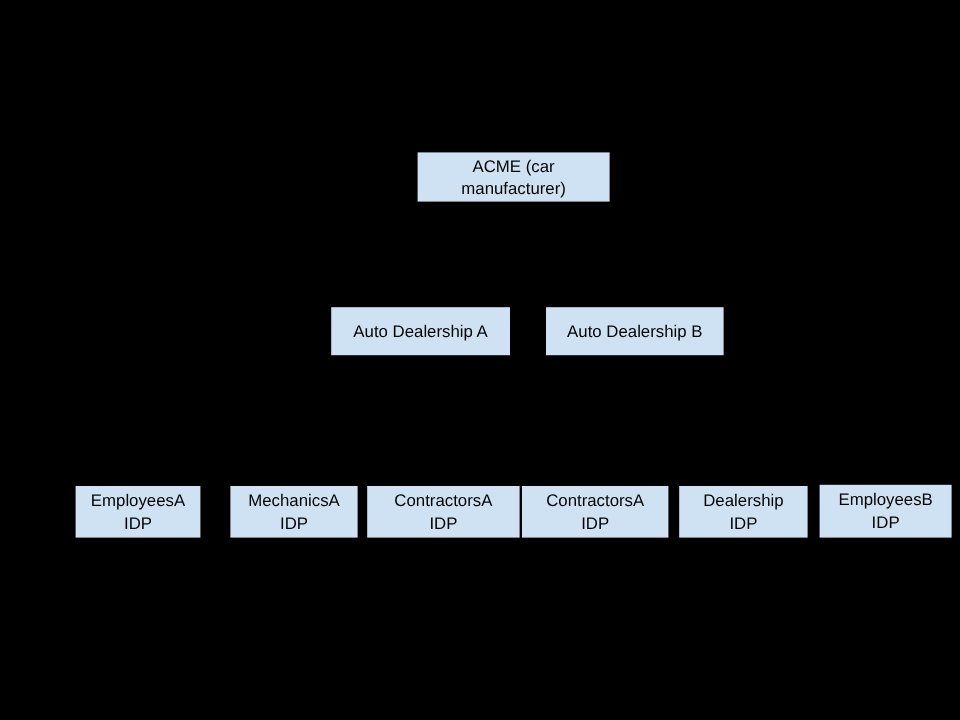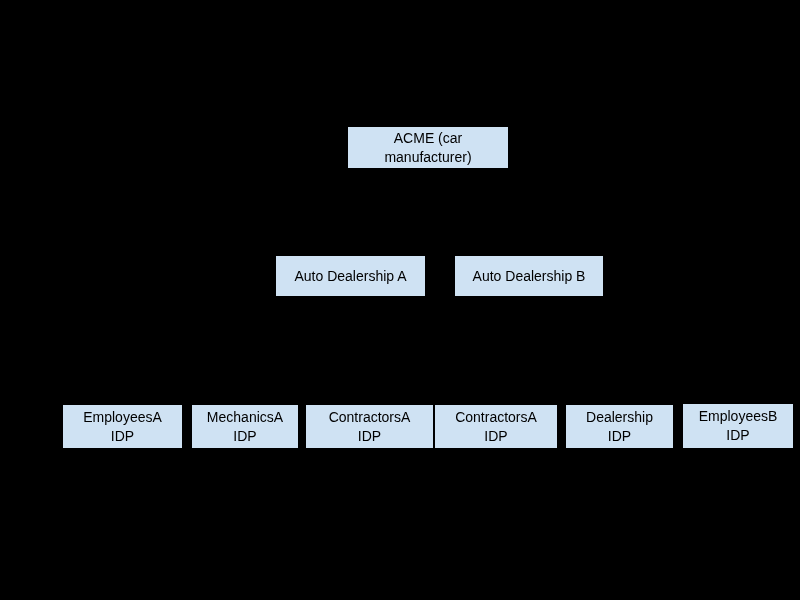--- a/index.html
+++ b/index.html
@@ -27,21 +27,21 @@
     font-size: 14px;
     line-height: 19px;
     box-sizing: border-box;
   }
   .line { display: block; white-space: nowrap; }
 
   
   .n-acme          { left: 348px; top: 127px; width: 160px; height: 41px; }
   .n-dealership-a  { left: 276px; top: 256px; width: 149px; height: 40px; }
   .n-dealership-b  { left: 455px; top: 256px; width: 148px; height: 40px; justify-content: center; }
-  .n-employees-a   { left:  63px; top: 405px; width: 119px; height: 43px; }
+  .n-employees-a   { left:  63px; top: 405px; width: 104px; height: 43px; }
   .n-mechanics-a   { left: 192px; top: 405px; width: 106px; height: 43px; }
   .n-contractors-a { left: 306px; top: 405px; width: 127px; height: 43px; text-align: right; }
   .n-contractors-b { left: 435px; top: 405px; width: 122px; height: 43px; }
   .n-mechanics-b   { left: 566px; top: 405px; width: 107px; height: 43px; }
   .n-employees-b   { left: 683px; top: 404px; width: 110px; height: 44px; text-align: center; }
 </style>
 </head>
 <body>
 
 <div class="canvas">

